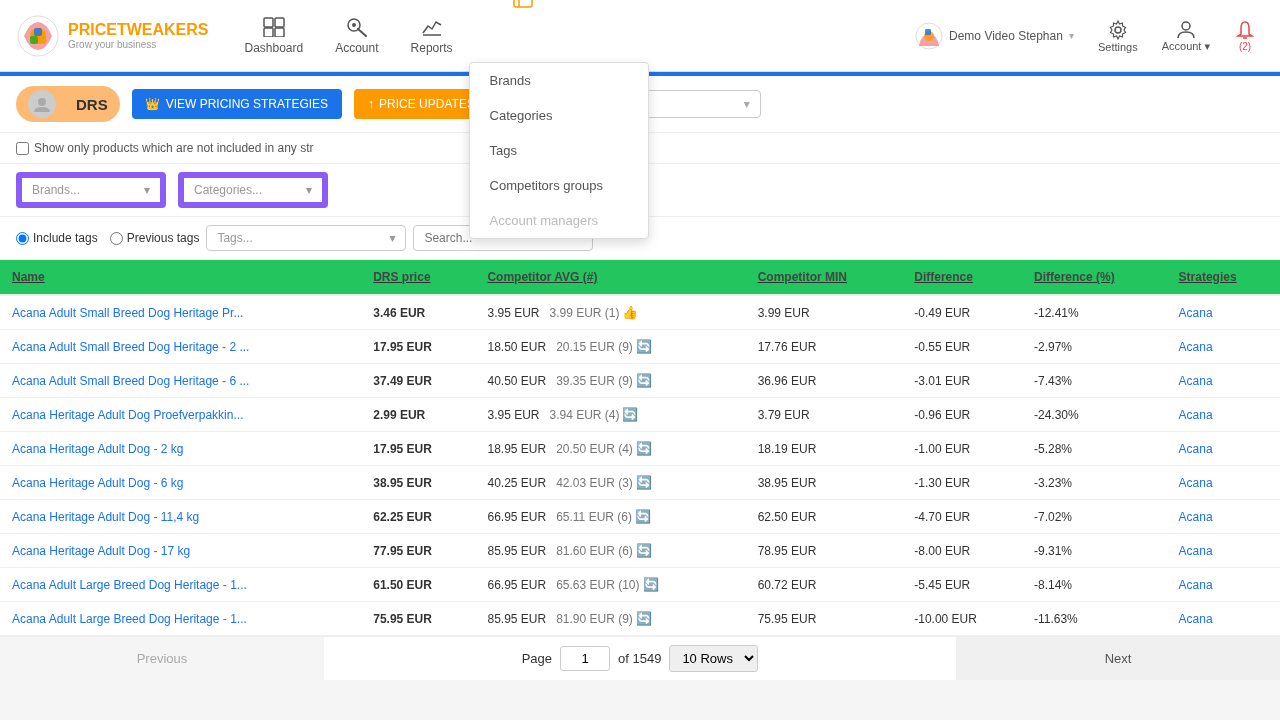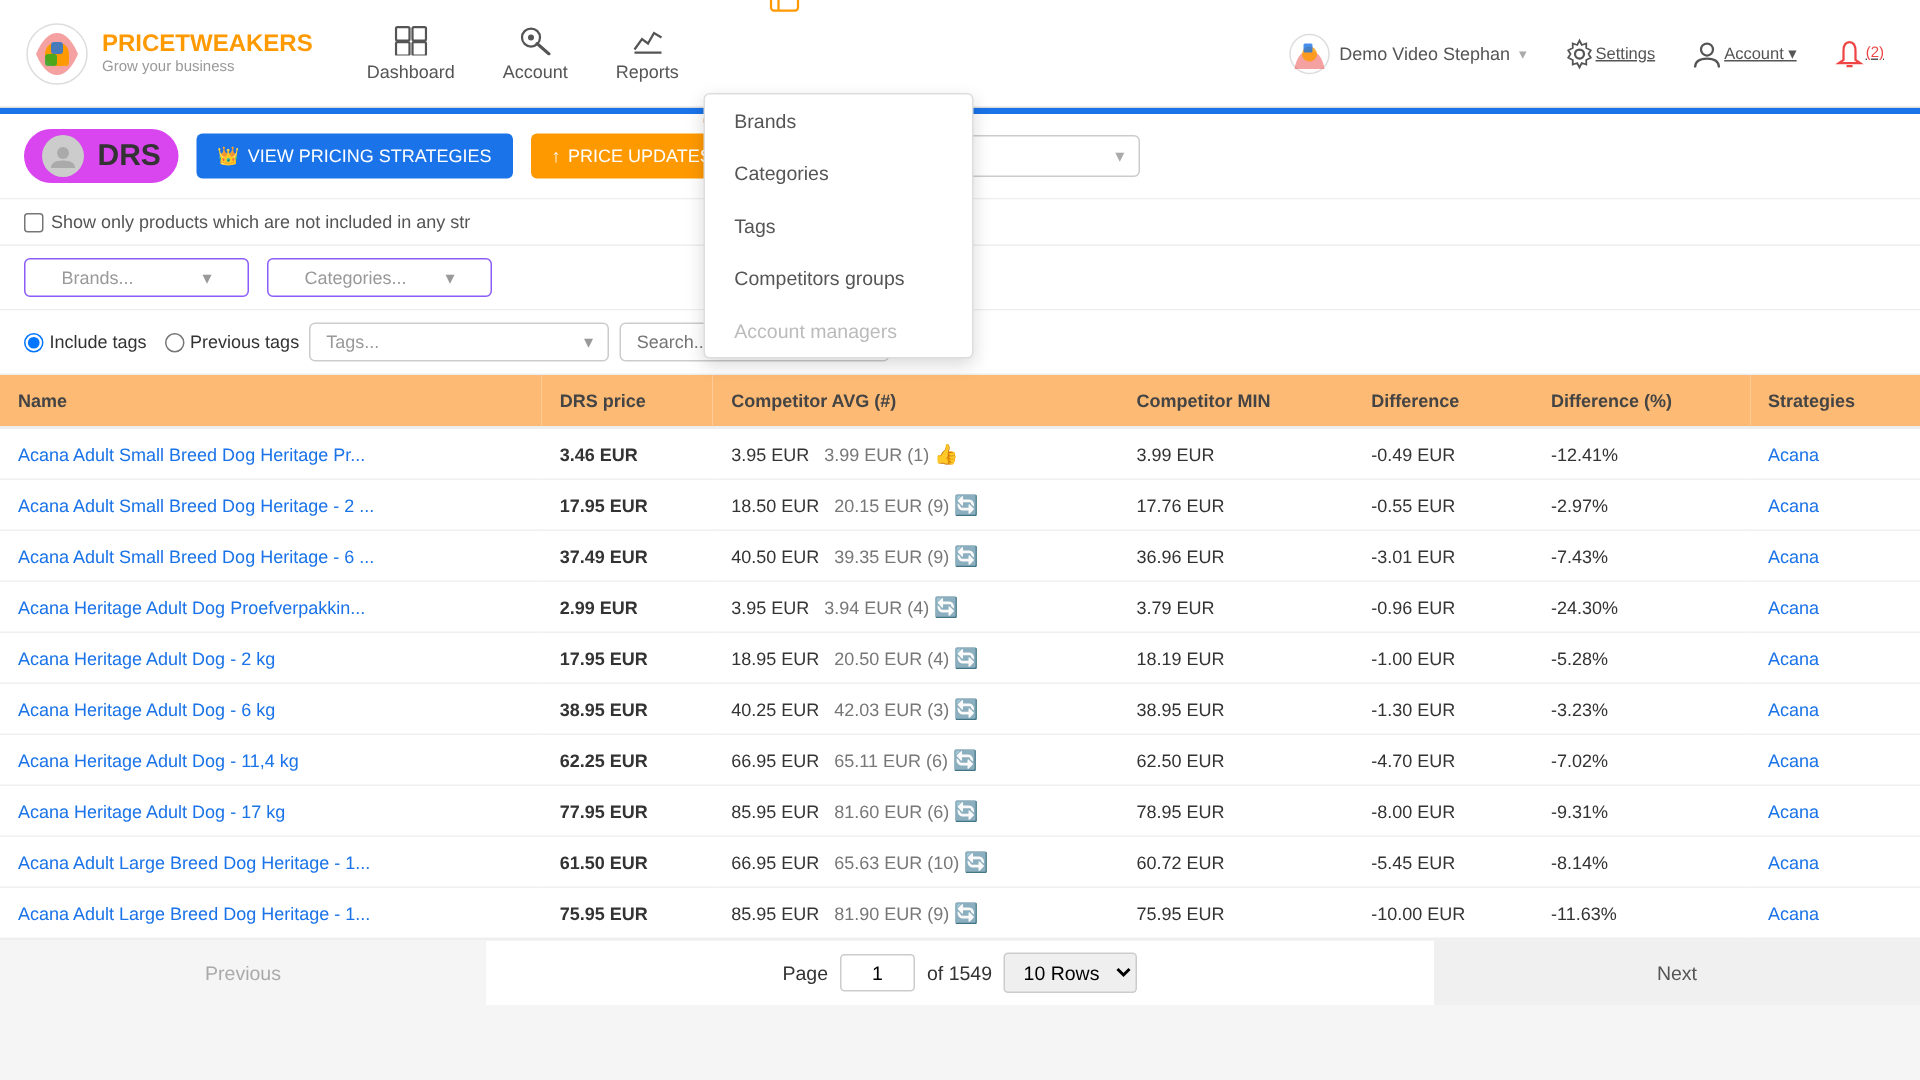--- a/index.html
+++ b/index.html
@@ -70,26 +70,25 @@
     .demo-user {
       display: flex;
       align-items: center;
       gap: 6px;
       cursor: pointer;
       padding: 0 8px;
     }
     .settings-icon, .account-icon, .bell-icon {
       cursor: pointer;
       display: flex;
-      flex-direction: row;
+      flex-direction: column;
       align-items: center;
       padding: 0 8px;
       font-size: 12px;
       color: #555;
-      text-decoration: underline;
     }
     .bell-badge {
       background: #e44;
       color: #fff;
       border-radius: 50%;
       width: 18px;
       height: 18px;
       font-size: 10px;
       display: flex;
       align-items: center;
@@ -107,26 +106,26 @@
       background: #fff;
       padding: 10px 16px;
       display: flex;
       align-items: center;
       gap: 12px;
       border-bottom: 1px solid #eee;
     }
     .drs-badge {
       display: flex;
       align-items: center;
-      gap: 9px;
-      background: #d946ef;
+      gap: 20px;
+      background: #fdba74;
       border-radius: 20px;
       padding: 4px 12px;
       font-weight: bold;
-      font-size: 20px;
+      font-size: 15px;
     }
     .drs-avatar {
       width: 28px;
       height: 28px;
       background: #ccc;
       border-radius: 50%;
       display: flex;
       align-items: center;
       justify-content: center;
       font-size: 10px;
@@ -185,23 +184,23 @@
       display: flex;
       align-items: center;
       gap: 5px;
       font-size: 12px;
       color: #555;
       white-space: nowrap;
     }
     .filter-dropdown {
       display: flex;
       align-items: flex-start;
-      border: 1px solid #8b5cf6;
+      border: 6px solid #8b5cf6;
       border-radius: 4px;
-      padding: 5px 24px;
+      padding: 5px 10px;
       cursor: pointer;
       background: #fff;
       min-width: 150px;
       justify-content: space-between;
       color: #999;
       font-size: 12px;
     }
 
     
     .filters-row2 {
@@ -249,22 +248,23 @@
     .table-container {
       background: #fff;
       margin: 0;
     }
     table {
       width: 100%;
       border-collapse: collapse;
       font-size: 12px;
     }
     thead tr {
-      background: #fdba74;
+      background: #22c55e;
       border-bottom: 2px solid #eee;
+      text-decoration: underline;
     }
     th {
       padding: 10px 12px;
       text-align: left;
       font-weight: bold;
       color: #444;
       white-space: nowrap;
     }
     td {
       padding: 9px 12px;

